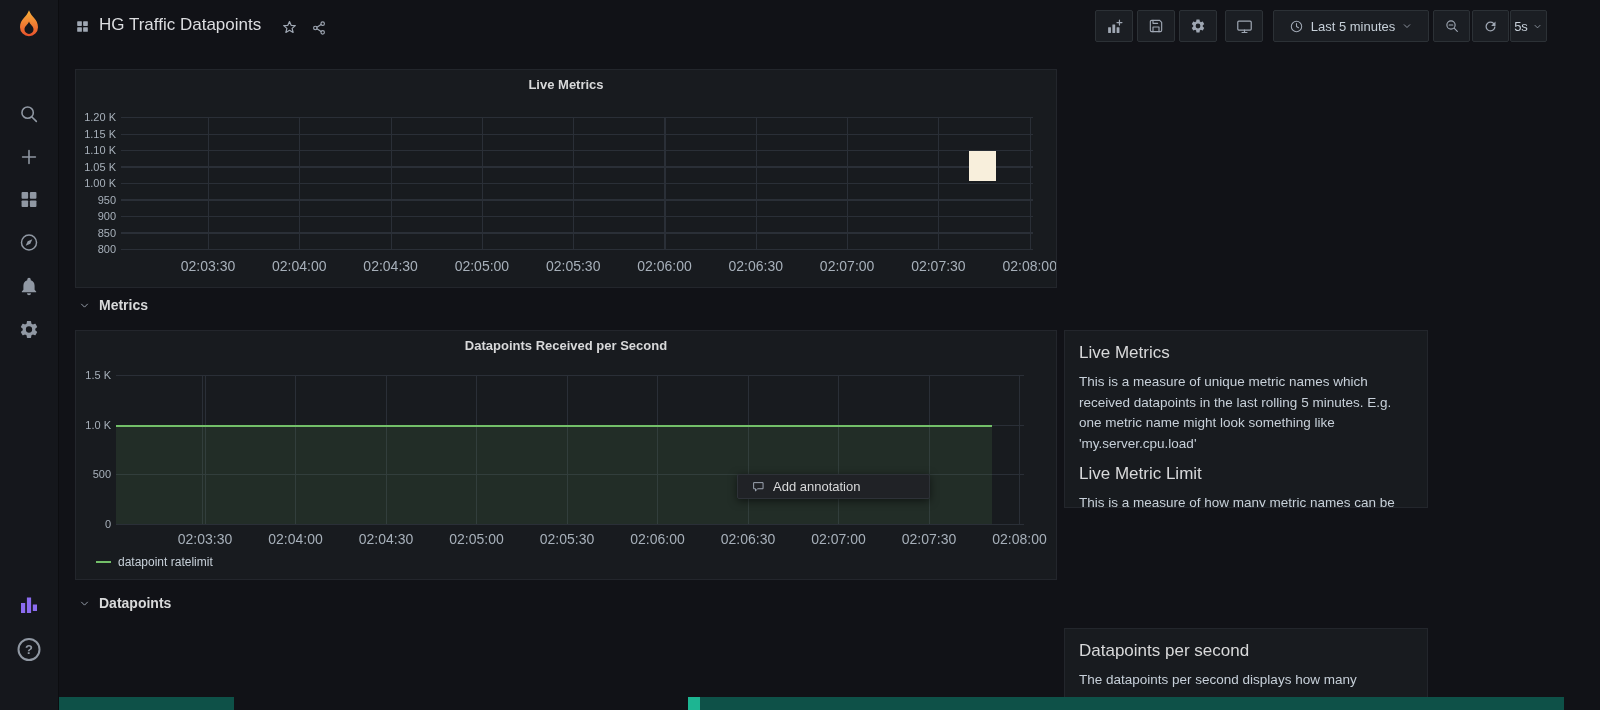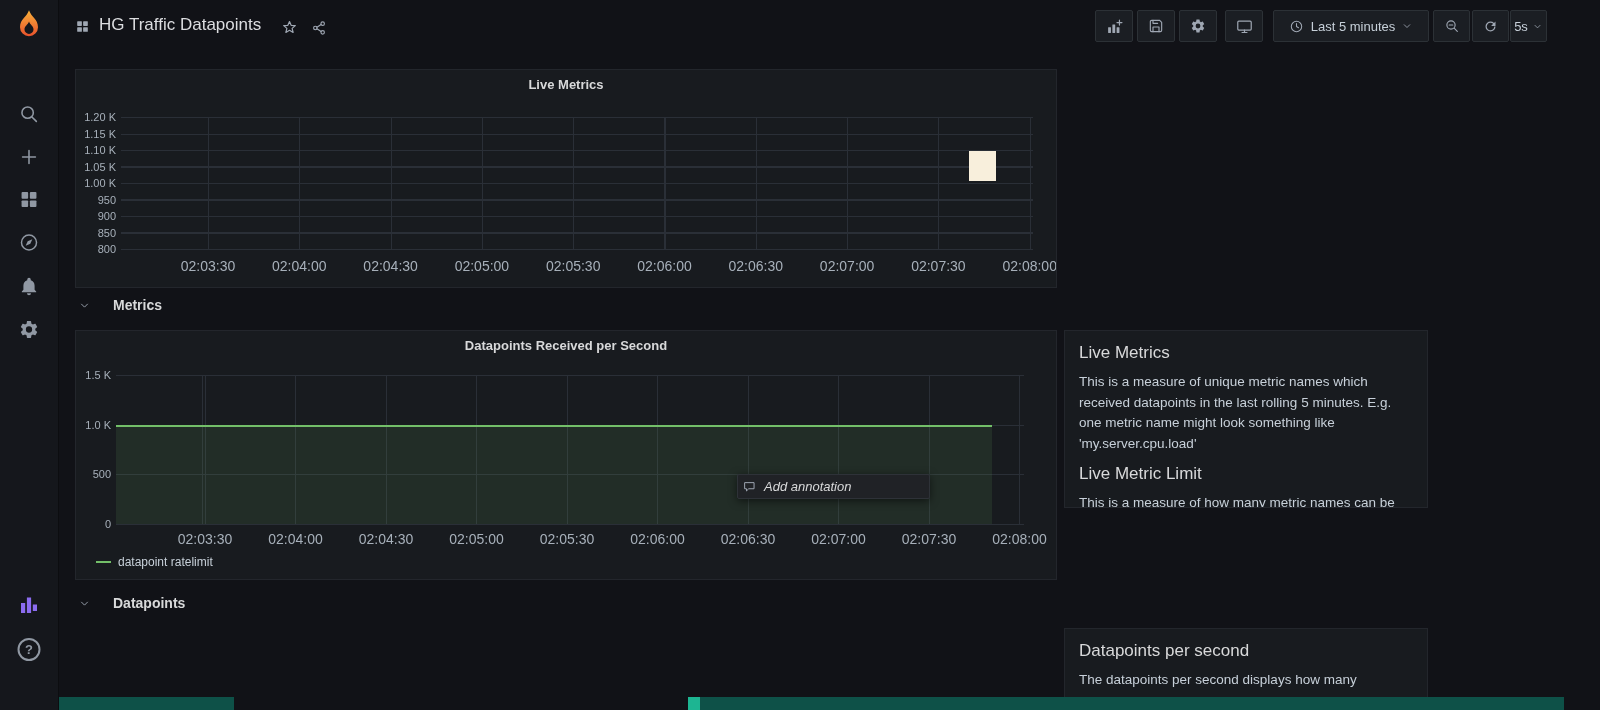--- a/index.html
+++ b/index.html
@@ -46,32 +46,32 @@
   .p1y{left:2px;width:38px;}
   .p2y{left:2px;width:33px;}
   .xtick{position:absolute;transform:translateX(-50%);font-size:14px;color:#a7b0ba;white-space:nowrap;}
   .hl{position:absolute;left:848px;top:34px;width:27px;height:30px;background:#f8efdc;}
   .series-area{position:absolute;left:0;top:49.7px;right:32px;bottom:1px;
                background:rgba(115,191,105,0.11);border-top:2px solid #73bf69;}
   .legend{position:absolute;left:20px;top:224px;display:flex;align-items:center;gap:7px;font-size:12px;color:#c7d0d9;}
   .legend .mark{width:15px;height:2px;background:#73bf69;}
 
   
-  .rowhdr{position:absolute;display:flex;align-items:center;gap:22px;font-size:14px;font-weight:600;color:#d8d9da;}
+  .rowhdr{position:absolute;display:flex;align-items:center;gap:8px;font-size:14px;font-weight:600;color:#d8d9da;}
   .rowhdr .chev{color:#9fa7b3;}
 
   
   .tp{padding:6px 14px;}
   .tp h2{font-size:17px;font-weight:500;color:#d8d9da;margin:6px 0 9px;}
   .tp p{font-size:13.5px;color:#c7d0d9;line-height:1.52;margin:0 0 10px;}
 
   
   .ctx{position:absolute;left:737px;top:474px;width:193px;height:25px;display:flex;align-items:center;gap:8px;
-       padding-left:4px;background:#202226;border:1px solid #2e3238;border-radius:2px;box-sizing:border-box;
-       box-shadow:0 2px 8px rgba(0,0,0,.55);font-size:13px;color:#d8d9da;z-index:5;font-style:italic;}
+       padding-left:13px;background:#202226;border:1px solid #2e3238;border-radius:2px;box-sizing:border-box;
+       box-shadow:0 2px 8px rgba(0,0,0,.55);font-size:13px;color:#d8d9da;z-index:5;}
   .ctx .bico{color:#9fa7b3;}
 
   
   .strip{position:absolute;height:13px;}
 </style>
 </head>
 <body>
 
 <svg width="0" height="0" style="position:absolute">
   <defs>

